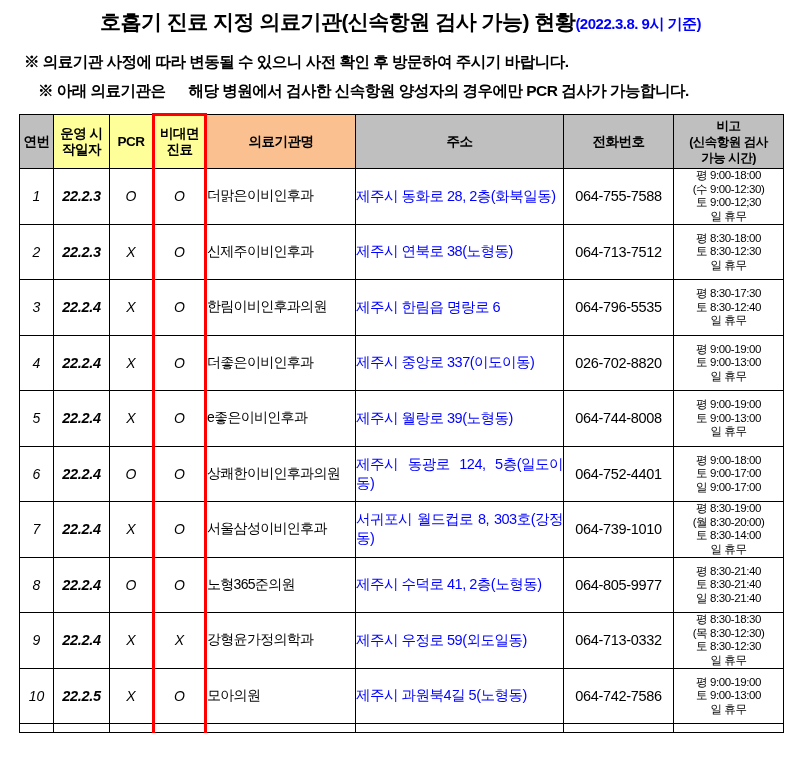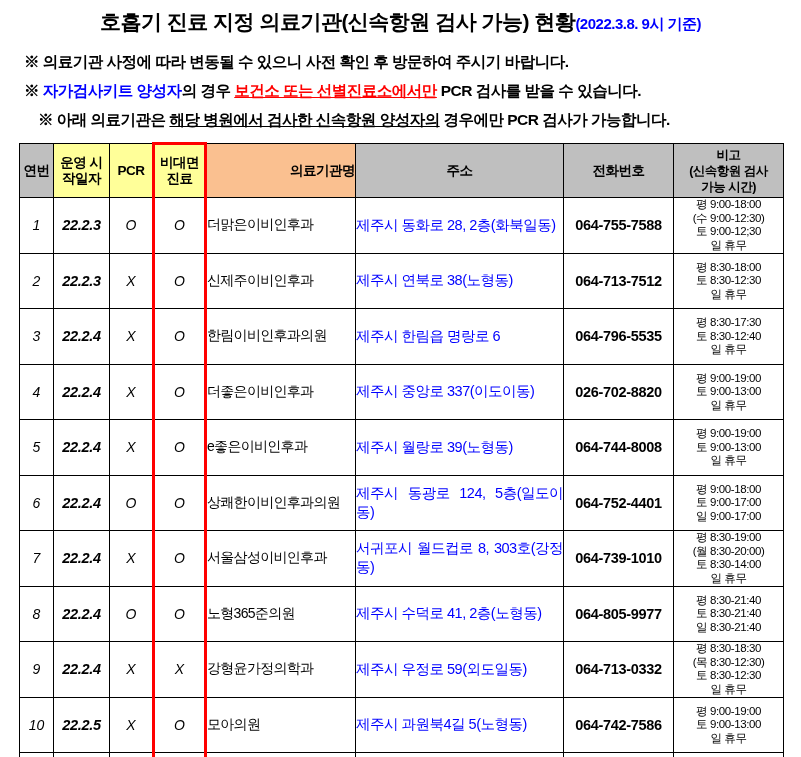--- a/index.html
+++ b/index.html
@@ -39,21 +39,21 @@
     margin:0 0 9px 24px;
     font-size:15.5px;
     line-height:20px;
     font-weight:800;
     letter-spacing:-0.5px;
     white-space:nowrap;
   }
   .notice.indent{margin-left:38px;margin-bottom:0;}
   .seg-blue{color:var(--link-blue);}
   .seg-red-underline{color:var(--highlight-red);text-decoration:underline;}
-  .seg-underline{text-decoration:underline;}
+  .seg-underline{margin-left:19px;}
   
   table.clinics{
     border-collapse:collapse;
     table-layout:fixed;
     margin:12px 0 0 19px;
     width:764px;
   }
   .clinics th,.clinics td{
     border:1px solid var(--border-black);
     padding:0;
@@ -65,21 +65,21 @@
   .clinics th{
     font-size:13.5px;
     font-weight:800;
     text-align:center;
     letter-spacing:-0.5px;
     white-space:pre-line;
     line-height:16px;
   }
   th.h-gray{background:var(--header-gray);}
   th.h-yellow{background:var(--header-yellow);}
-  th.h-orange{background:var(--header-orange);text-align:right;}
+  th.h-orange{background:var(--header-orange);}
   th.h-note{font-size:12.5px;}
   
   .clinics th.col-untact{
     border-top:3px solid var(--highlight-red);
     border-left:3px solid var(--highlight-red);
     border-right:3px solid var(--highlight-red);
   }
   .clinics td.col-untact{
     border-left:3px solid var(--highlight-red);
     border-right:3px solid var(--highlight-red);
@@ -92,41 +92,40 @@
   .c-addr{
     color:var(--link-blue);
     font-size:14.5px;
     letter-spacing:-0.5px;
     text-align:justify;
     word-break:break-all;
     line-height:19px;
     padding:0 3px;
     margin-top:7px;
   }
-  .c-phone{font-size:14.5px;text-align:center;letter-spacing:-0.3px;font-weight:bold;}
+  .c-phone{font-size:14.5px;text-align:center;letter-spacing:-0.3px;}
   .c-hours{
     font-size:11.5px;
     line-height:13.5px;
     letter-spacing:-0.4px;
     white-space:pre-line;
     text-align:center;
     padding:1px 1px;
     vertical-align:middle;
   }
 </style>
 </head>
 <body>
 
 <div class="page">
 
   <h1 class="title"><span>호흡기 진료 지정 의료기관(신속항원 검사 가능) 현황</span><span class="date-note">(2022.3.8. 9시 기준)</span></h1>
 
   <p class="notice"><span>※ 의료기관 사정에 따라 변동될 수 있으니 사전 확인 후 방문하여 주시기 바랍니다.</span></p>
 
-  <p class="notice"><span>※ </span><span class="seg-blue">자가검사키트 양성자</span><span>의 경우 </span><span class="seg-red-underline">보건소 또는 선별진료소에서만</span><span> PCR 검사를 받을 수 있습니다.</span></p>
 
   <p class="notice indent"><span>※ 아래 의료기관은 </span><span class="seg-underline">해당 병원에서 검사한 신속항원 양성자의</span><span> 경우에만 PCR 검사가 가능합니다.</span></p>
 
   <table class="clinics">
     <colgroup>
       <col style="width:34px">
         <col style="width:56px">
         <col style="width:44px">
         <col style="width:52px">
       <col style="width:150px">

